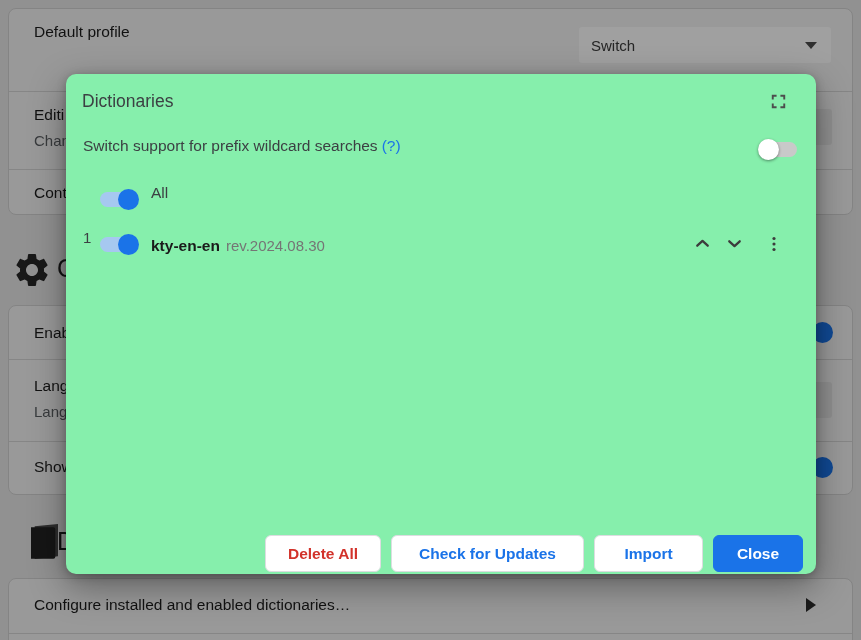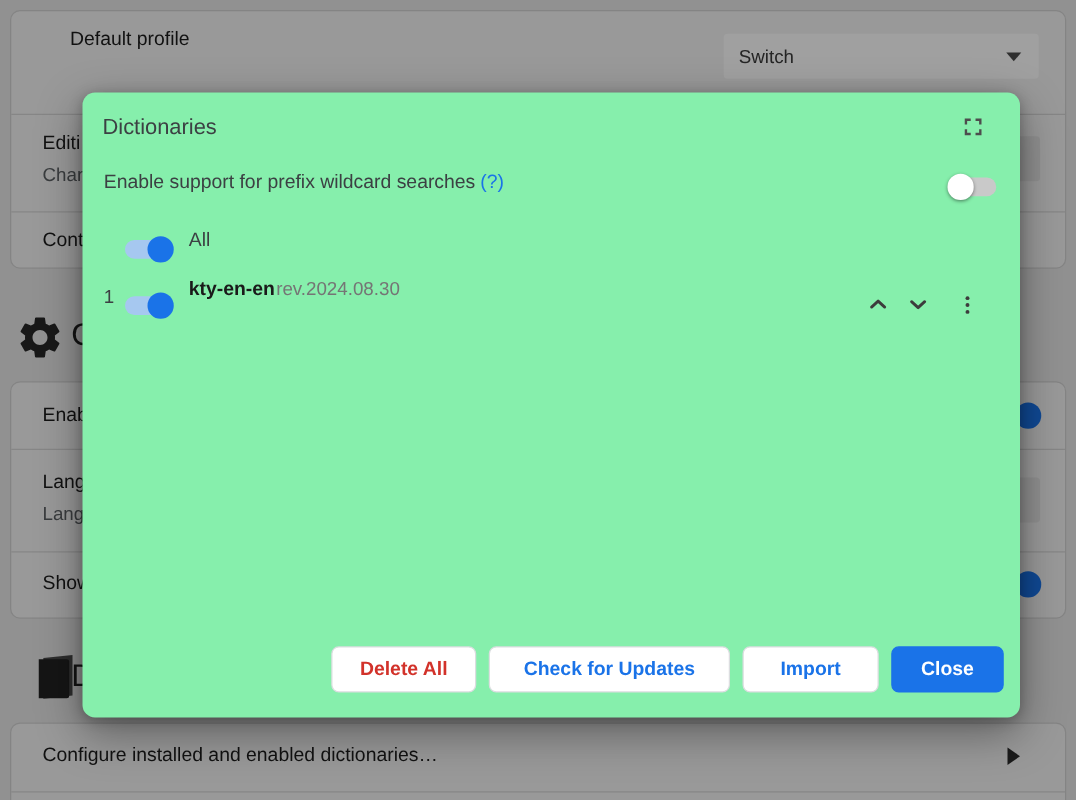--- a/index.html
+++ b/index.html
@@ -59,53 +59,53 @@
     display:flex; align-items:center; justify-content:center; cursor:pointer;
     background:none; border:none; padding:0;
   }
   .wildcard-label { position:absolute; left:17px; top:63px; font-size:15.5px; color:#3c4043; }
   .help-link { color:#1a73e8; margin-left:4px; text-decoration:none; cursor:pointer; }
   .wildcard-toggle { position:absolute; right:19px; top:68px; }
   .all-toggle  { position:absolute; left:34px; top:118px; }
   .all-label   { position:absolute; left:85px; top:110px; font-size:15.5px; color:#3c4043; }
   .dict-index  { position:absolute; left:17px; top:155px; font-size:15px; color:#3c4043; }
   .dict-toggle { position:absolute; left:34px; top:163px; }
-  .dict-name-wrap { position:absolute; left:85px; top:149px; display:flex; align-items:baseline; gap:1px; white-space:nowrap; }
+  .dict-name-wrap { position:absolute; left:85px; top:163px; display:flex; align-items:baseline; gap:6px; white-space:nowrap; }
   .dict-name { font-size:15.5px; font-weight:bold; color:#1a1a1a; }
   .dict-rev  { font-size:15px; color:#757575; }
   .icon-btn {
     position:absolute; top:158px; width:26px; height:26px;
     display:flex; align-items:center; justify-content:center; cursor:pointer;
     background:none; border:none; padding:0;
   }
   .btn-up    { left:623px; }
   .btn-down  { left:655px; }
   .btn-kebab { left:695px; }
   .modal-footer {
-    position:absolute; right:13px; bottom:20px; display:flex; gap:10px; align-items:flex-start;margin-top:20px;
+    position:absolute; right:13px; bottom:2px; display:flex; gap:10px; align-items:flex-start;margin-top:20px;
   }
   .btn {
     height:37px; border-radius:6px; font-family:"Liberation Sans", sans-serif;
     font-size:15.5px; font-weight:bold; display:flex; align-items:center;
     justify-content:center; cursor:pointer; border:1px solid #dcdde0; background:#ffffff;
   }
   .btn-danger  { color:#d2322a; width:116px; }
   .btn-check   { color:#1a73e8; width:193px; }
   .btn-import  { color:#1a73e8; width:109px;  }
   .btn-primary { color:#ffffff; width:90px; background:#1a73e8; border-color:#1a73e8; }
 </style>
 </head>
 <body>
 
 <div class="stage">
 
   <div class="page">
 
     <div class="card card1">
-      <div class="row-title" style="left:25px; top:14px;margin-left:22px;">Default profile</div>
+      <div class="row-title" style="left:25px; top:14px;">Default profile</div>
       <div class="select-box" style="left:570px; top:18px; width:252px;">
         <span>Switch</span>
         <span class="caret"></span>
       </div>
       <div class="divider" style="top:82px;"></div>
 
       <div class="row-title" style="left:25px; top:97px;">Editi</div>
       <div class="row-desc" style="left:25px; top:123px;">Chan</div>
       <div class="input-box" style="left:570px; top:100px; width:253px;"></div>
       <div class="divider" style="top:160px;"></div>
@@ -165,21 +165,21 @@
 
     <button class="fullscreen-btn">
       <span>
         <svg width="23" height="23" viewBox="0 0 24 24" fill="#4d4d4d">
           <path d="M7 14H5v5h5v-2H7v-3zM5 10h2V7h3V5H5v5zm12 7h-3v2h5v-5h-2v3zM14 5v2h3v3h2V5h-5z"></path>
         </svg>
       </span>
     </button>
 
     <div class="wildcard-label">
-      <span>Enable support for prefix wildcard searches</span><a class="help-link">(?)</a>
+      <span>Switch support for prefix wildcard searches</span><a class="help-link">(?)</a>
     </div>
     <div class="toggle off wildcard-toggle">
       <span class="knob"></span>
     </div>
 
     <div class="toggle on all-toggle">
       <span class="knob"></span>
     </div>
     <div class="all-label">All</div>
 

